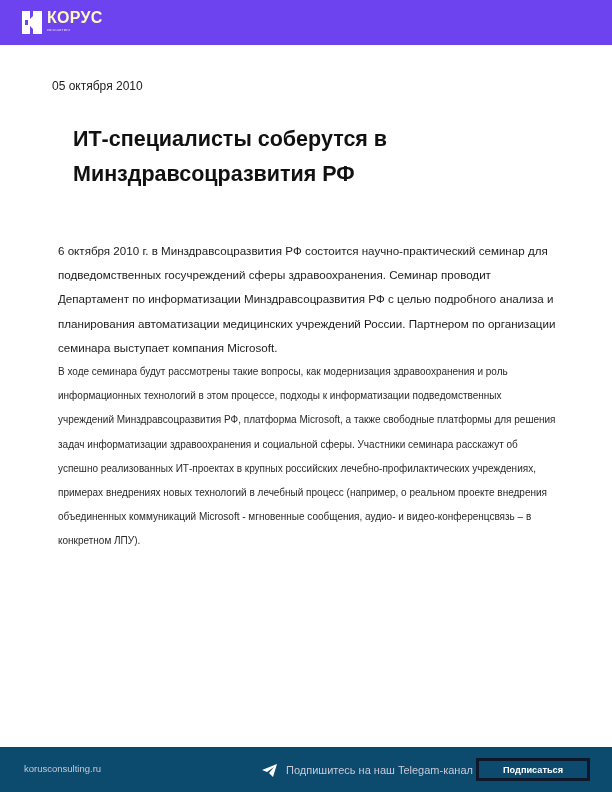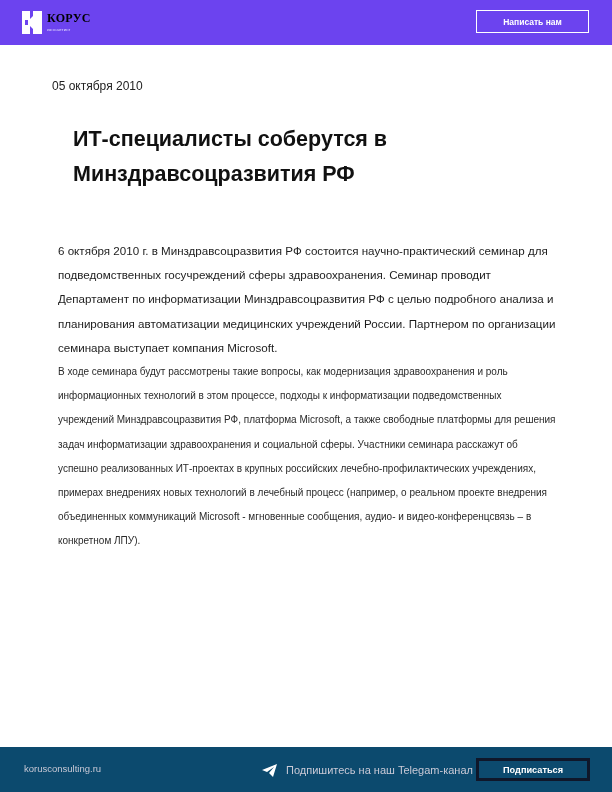--- a/index.html
+++ b/index.html
@@ -7,21 +7,21 @@
     body { position: relative; font-family: "Liberation Sans", "DejaVu Sans", sans-serif; color: #1a1a1a; }
 
     .header {
       position: absolute; left: 0; top: 0; width: 612px; height: 45px;
       background: #6c43ef;
     }
     .logo { position: absolute; left: 22px; top: 11px; height: 24px; display: flex; align-items: flex-start; }
     .logo-mark { width: 20px; height: 23px; position: relative; }
     .logo-mark svg { display: block; }
     .logo-text { margin-left: 5px; display: flex; flex-direction: column; }
-    .logo-name { color: #000000; font-weight: bold; font-size: 12px; letter-spacing: 0.3px; line-height: 14px; font-family: Liberation Serif, serif; }
+    .logo-name { color: #fef9c3; font-weight: bold; font-size: 16px; letter-spacing: 0.3px; line-height: 14px; }
     .logo-sub { color: #e8e2ff; font-size: 4px; line-height: 5px; margin-top: 2px; letter-spacing: 0.3px; }
 
     .write-btn {
       position: absolute; left: 476px; top: 10px; width: 113px; height: 23px;
       border: 1px solid #ffffff; background: transparent; color: #ffffff;
       font-family: "Liberation Sans", sans-serif; font-weight: bold; font-size: 8.5px;
       display: flex; align-items: center; justify-content: center; cursor: pointer;
     }
 
     .date { position: absolute; left: 44px; top: 79px; font-size: 12px; color: #222222; margin-left: 8px; }
@@ -60,21 +60,20 @@
         <rect x="11" y="0" width="9" height="23" fill="#ffffff"></rect>
         <polygon points="8,8 11,5 11,18 8,15" fill="#ffffff"></polygon>
         <rect x="3" y="9" width="3" height="5" fill="#6c43ef"></rect>
       </svg>
     </div>
     <div class="logo-text">
       <span class="logo-name">КОРУС</span>
       <span class="logo-sub">консалтинг</span>
     </div>
   </div>
-  <button class="write-btn">Написать нам</button>
 </header>
 
 <div class="date">05 октября 2010</div>
 
 <h1 class="title">ИТ-специалисты соберутся в Минздравсоцразвития РФ</h1>
 
 <article class="article">
   <p class="lead">6 октября 2010 г. в Минздравсоцразвития РФ состоится научно-практический семинар для подведомственных госучреждений сферы здравоохранения. Семинар проводит Департамент по информатизации Минздравсоцразвития РФ с целью подробного анализа и планирования автоматизации медицинских учреждений России. Партнером по организации семинара выступает компания Microsoft.</p>
   <p class="body-text">В ходе семинара будут рассмотрены такие вопросы, как модернизация здравоохранения и роль информационных технологий в этом процессе, подходы к информатизации подведомственных учреждений Минздравсоцразвития РФ, платформа Microsoft, а также свободные платформы для решения задач информатизации здравоохранения и социальной сферы. Участники семинара расскажут об успешно реализованных ИТ-проектах в крупных российских лечебно-профилактических учреждениях, примерах внедрениях новых технологий в лечебный процесс (например, о реальном проекте внедрения объединенных коммуникаций Microsoft - мгновенные сообщения, аудио- и видео-конференцсвязь – в конкретном ЛПУ).</p>
 </article>

